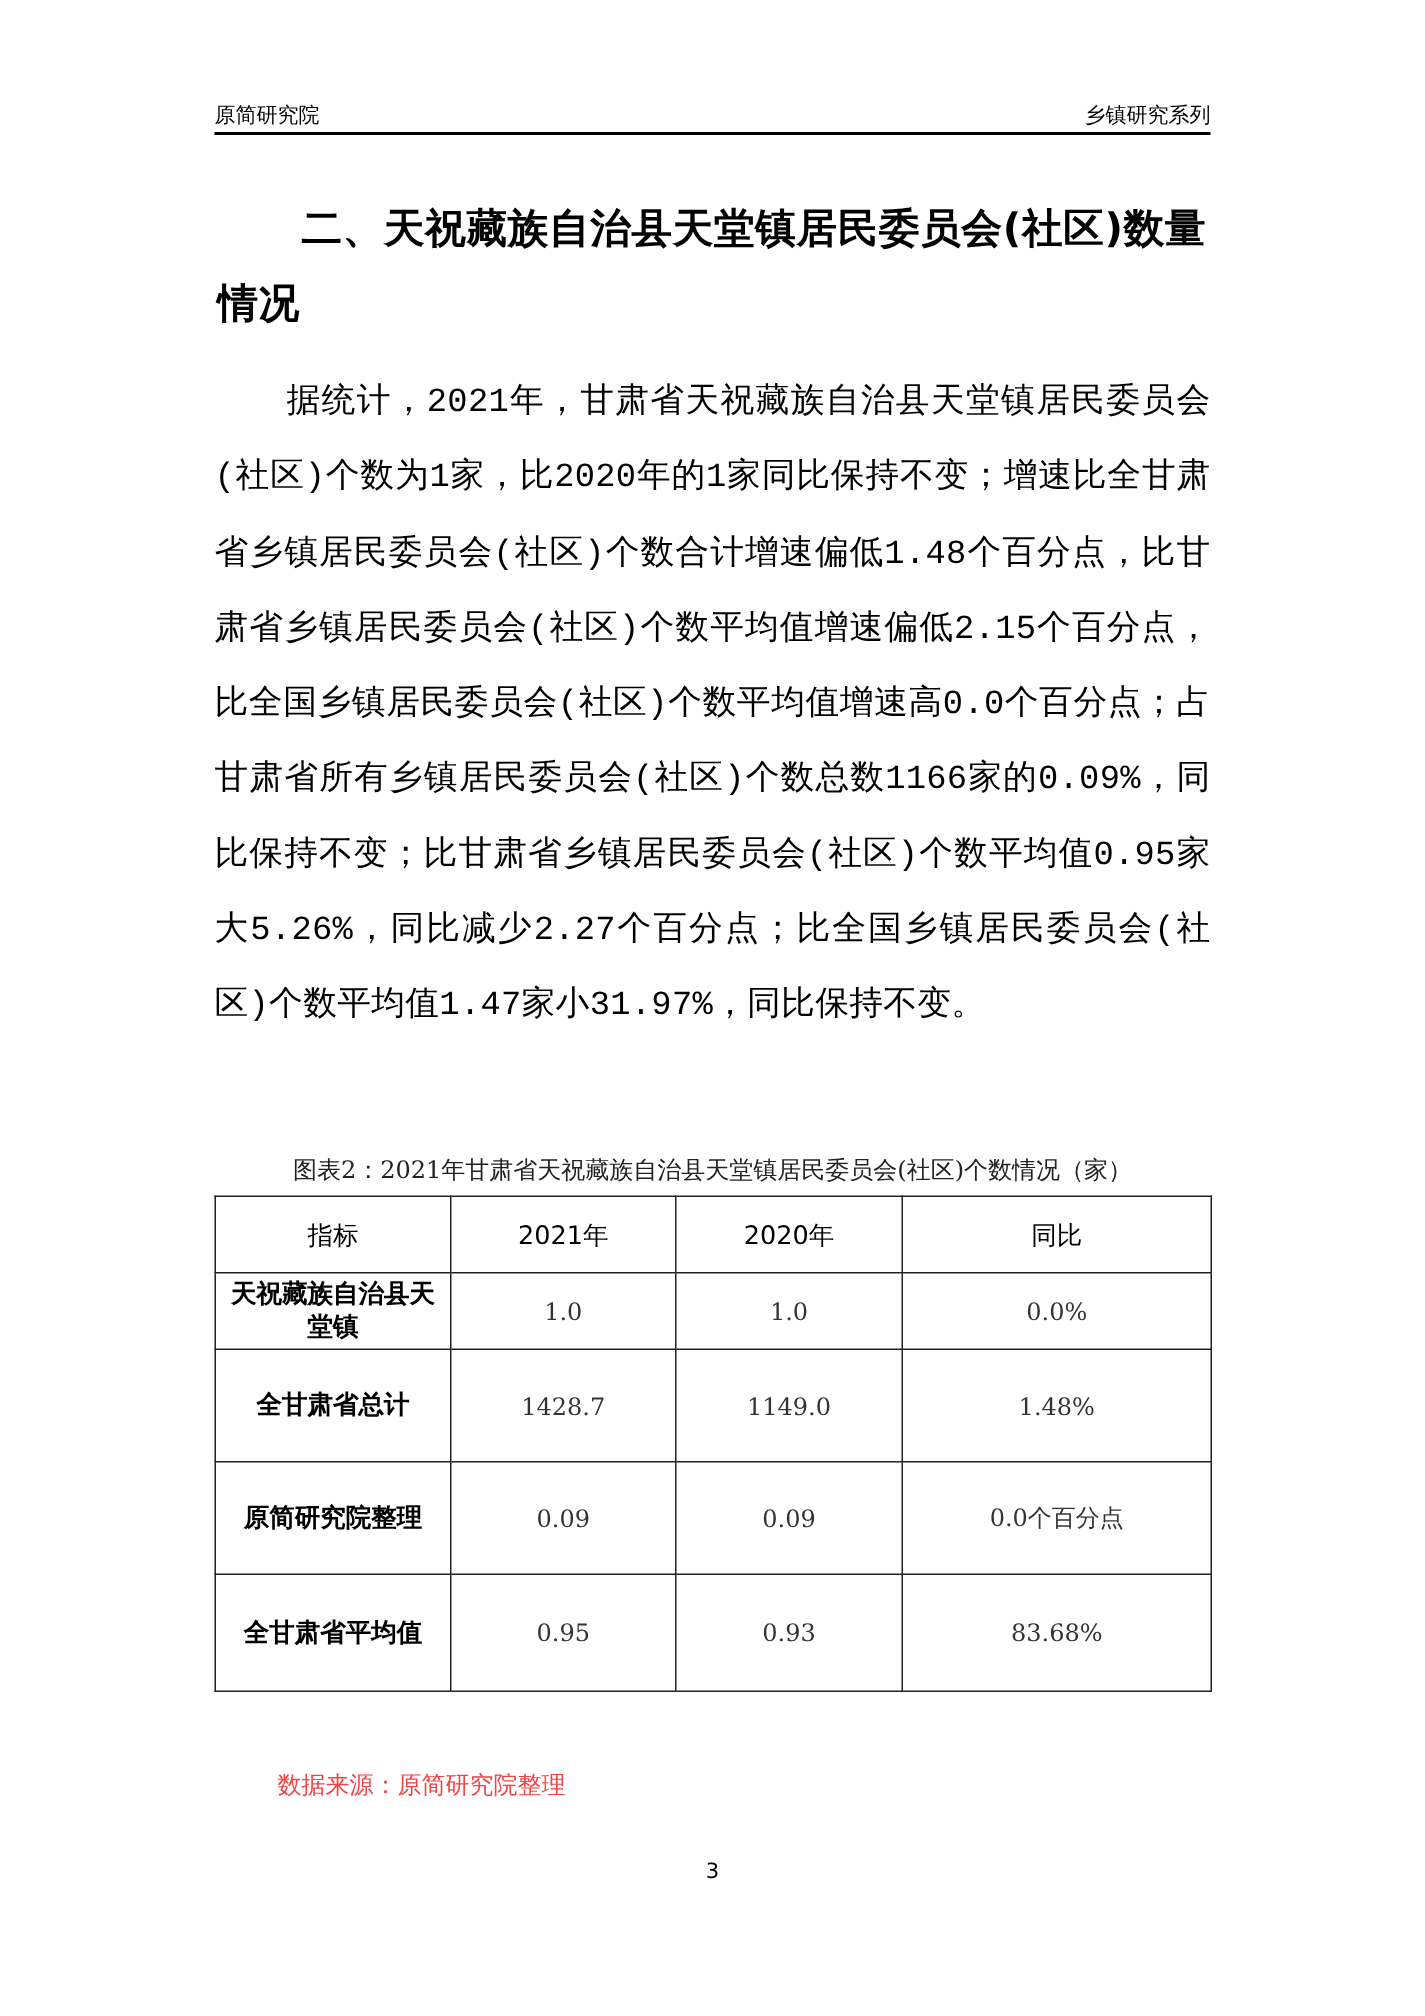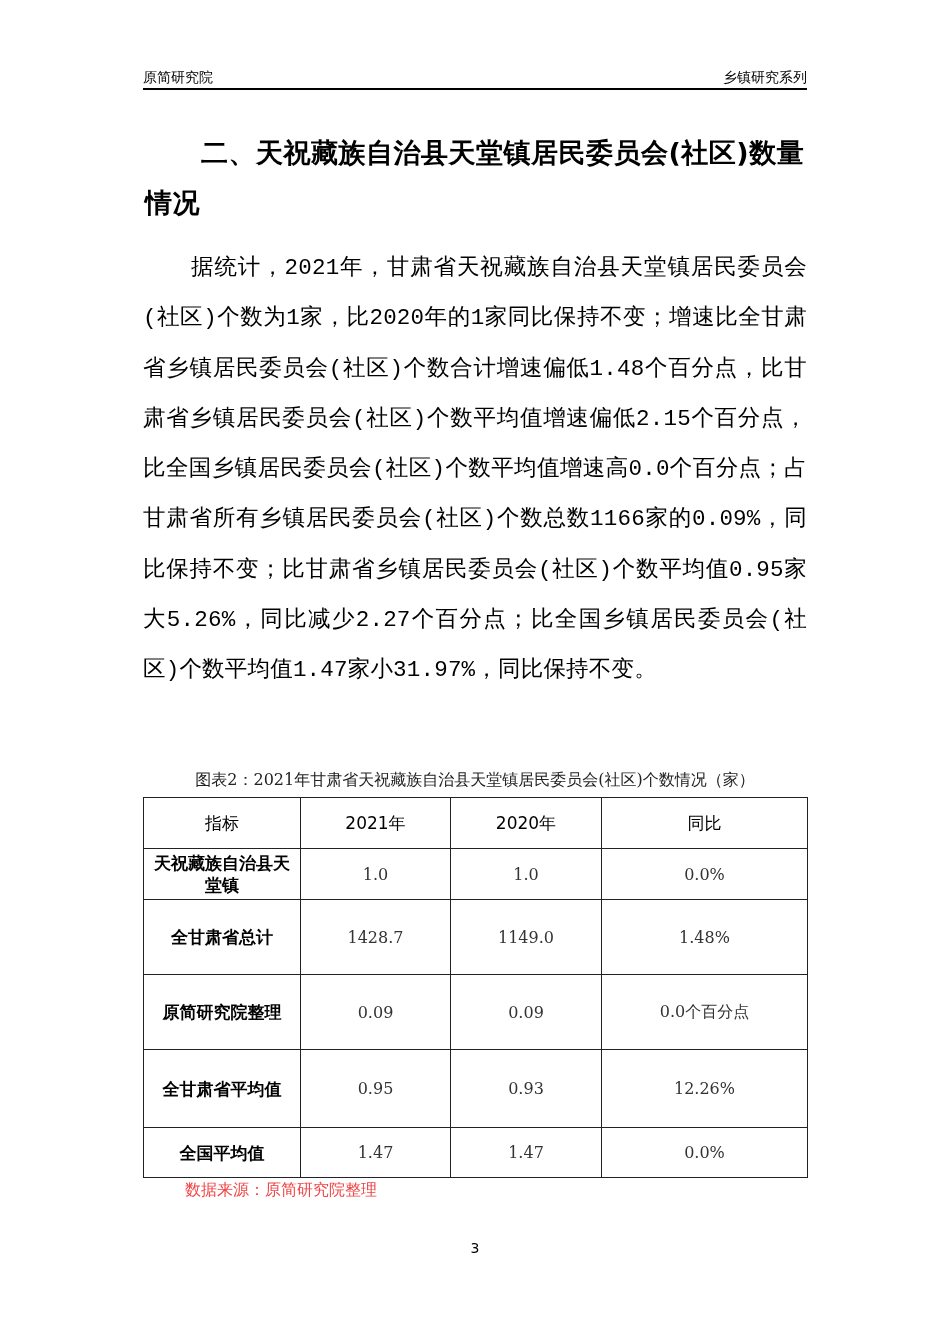--- a/index.html
+++ b/index.html
@@ -93,26 +93,20 @@
   <tr style="height:75px">
     <td class="label">原简研究院整理</td>
     <td class="val">0.09</td>
     <td class="val">0.09</td>
     <td class="val">0.0个百分点</td>
   </tr>
   <tr style="height:78px">
     <td class="label">全甘肃省平均值</td>
     <td class="val">0.95</td>
     <td class="val">0.93</td>
-    <td class="val">12.26%</td>
-  </tr>
-  <tr style="height:50px">
-    <td class="label">全国平均值</td>
-    <td class="val">1.47</td>
-    <td class="val">1.47</td>
-    <td class="val">0.0%</td>
+    <td class="val">83.68%</td>
   </tr>
 </tbody>
   </table>
 
 <div class="source">数据来源：原简研究院整理</div>
 
 <div class="page-num">3</div>
 
 </body></html>

